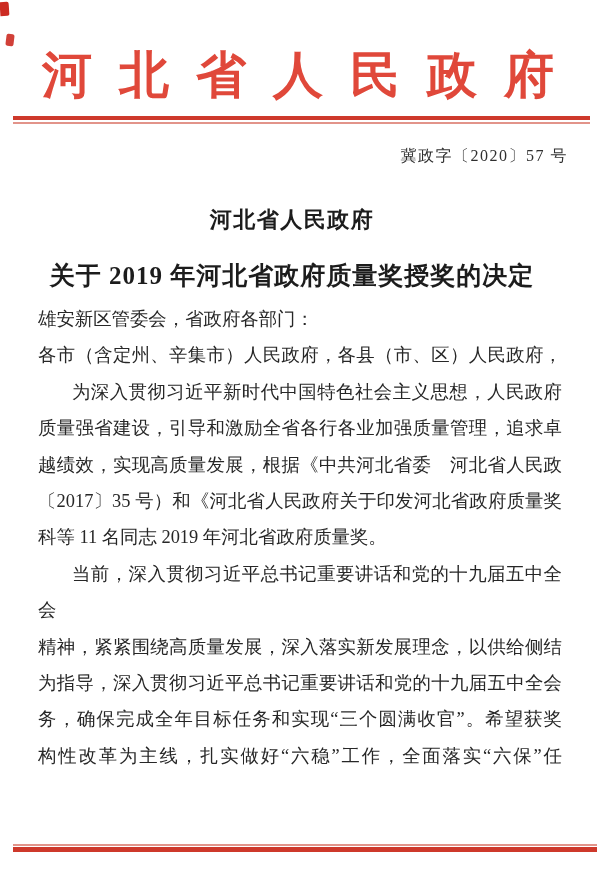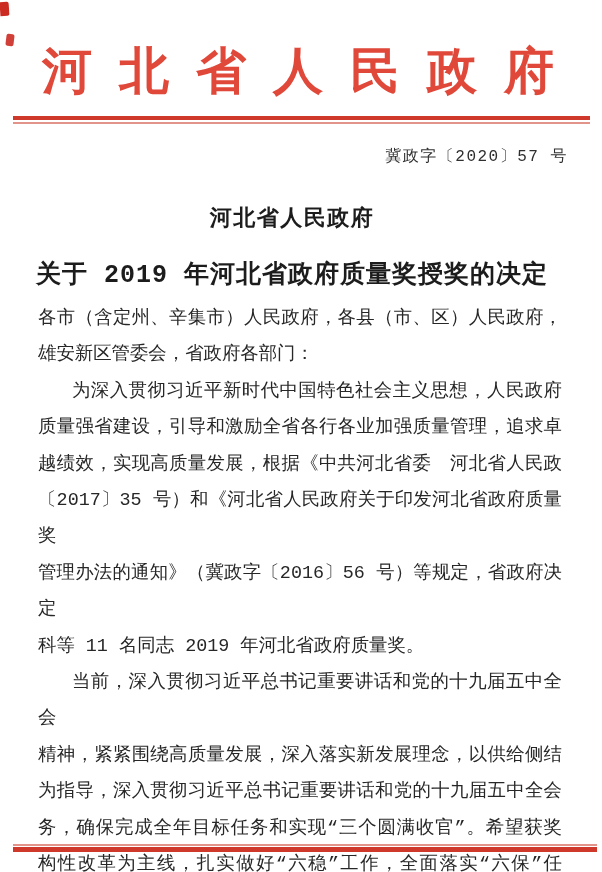--- a/index.html
+++ b/index.html
@@ -6,21 +6,21 @@
     margin: 0;
     padding: 0;
     background: #ffffff;
   }
   .page {
     position: relative;
     width: 602px;
     height: 872px;
     background: #ffffff;
     overflow: hidden;
-    font-family: Liberation Mono, monospace;
+    font-family: Liberation Serif, serif;
   }
   
   .scan-mark-1 {
     position: absolute;
     left: 0px; top: 2px;
     width: 9px; height: 14px;
     background: var(--mark-red, #cc2b22);
     border-radius: 0 2px 2px 0;
     transform: rotate(-4deg);
   }
@@ -140,27 +140,26 @@
   </div>
 
   <div class="doc-number">冀政字〔2020〕57 号</div>
 
   <div class="title-block">
     <div class="title-line1">河北省人民政府</div>
     <div class="title-line2">关于 2019 年河北省政府质量奖授奖的决定</div>
   </div>
 
   <div class="body-text">
+    <div class="bline left">雄安新区管委会，省政府各部门：</div>
     <div class="bline">各市（含定州、辛集市）人民政府，各县（市、区）人民政府，</div>
-    <div class="bline left">雄安新区管委会，省政府各部门：</div>
     <div class="bline indent">为深入贯彻习近平新时代中国特色社会主义思想，人民政府</div>
     <div class="bline">质量强省建设，引导和激励全省各行各业加强质量管理，追求卓</div>
     <div class="bline">越绩效，实现高质量发展，根据《中共河北省委　河北省人民政</div>
     <div class="bline">〔2017〕35 号）和《河北省人民政府关于印发河北省政府质量奖</div>
-    <div class="bline">管理办法的通知》（冀政字〔2016〕56 号）等规定，省政府决定</div>
     <div class="bline left">科等 11 名同志 2019 年河北省政府质量奖。</div>
     <div class="bline indent">当前，深入贯彻习近平总书记重要讲话和党的十九届五中全会</div>
     <div class="bline">精神，紧紧围绕高质量发展，深入落实新发展理念，以供给侧结</div>
     <div class="bline">为指导，深入贯彻习近平总书记重要讲话和党的十九届五中全会</div>
     <div class="bline">务，确保完成全年目标任务和实现“三个圆满收官”。希望获奖</div>
     <div class="bline">构性改革为主线，扎实做好“六稳”工作，全面落实“六保”任</div>
   </div>
 
   <div class="rule-bottom">
     <div class="thin"></div>

